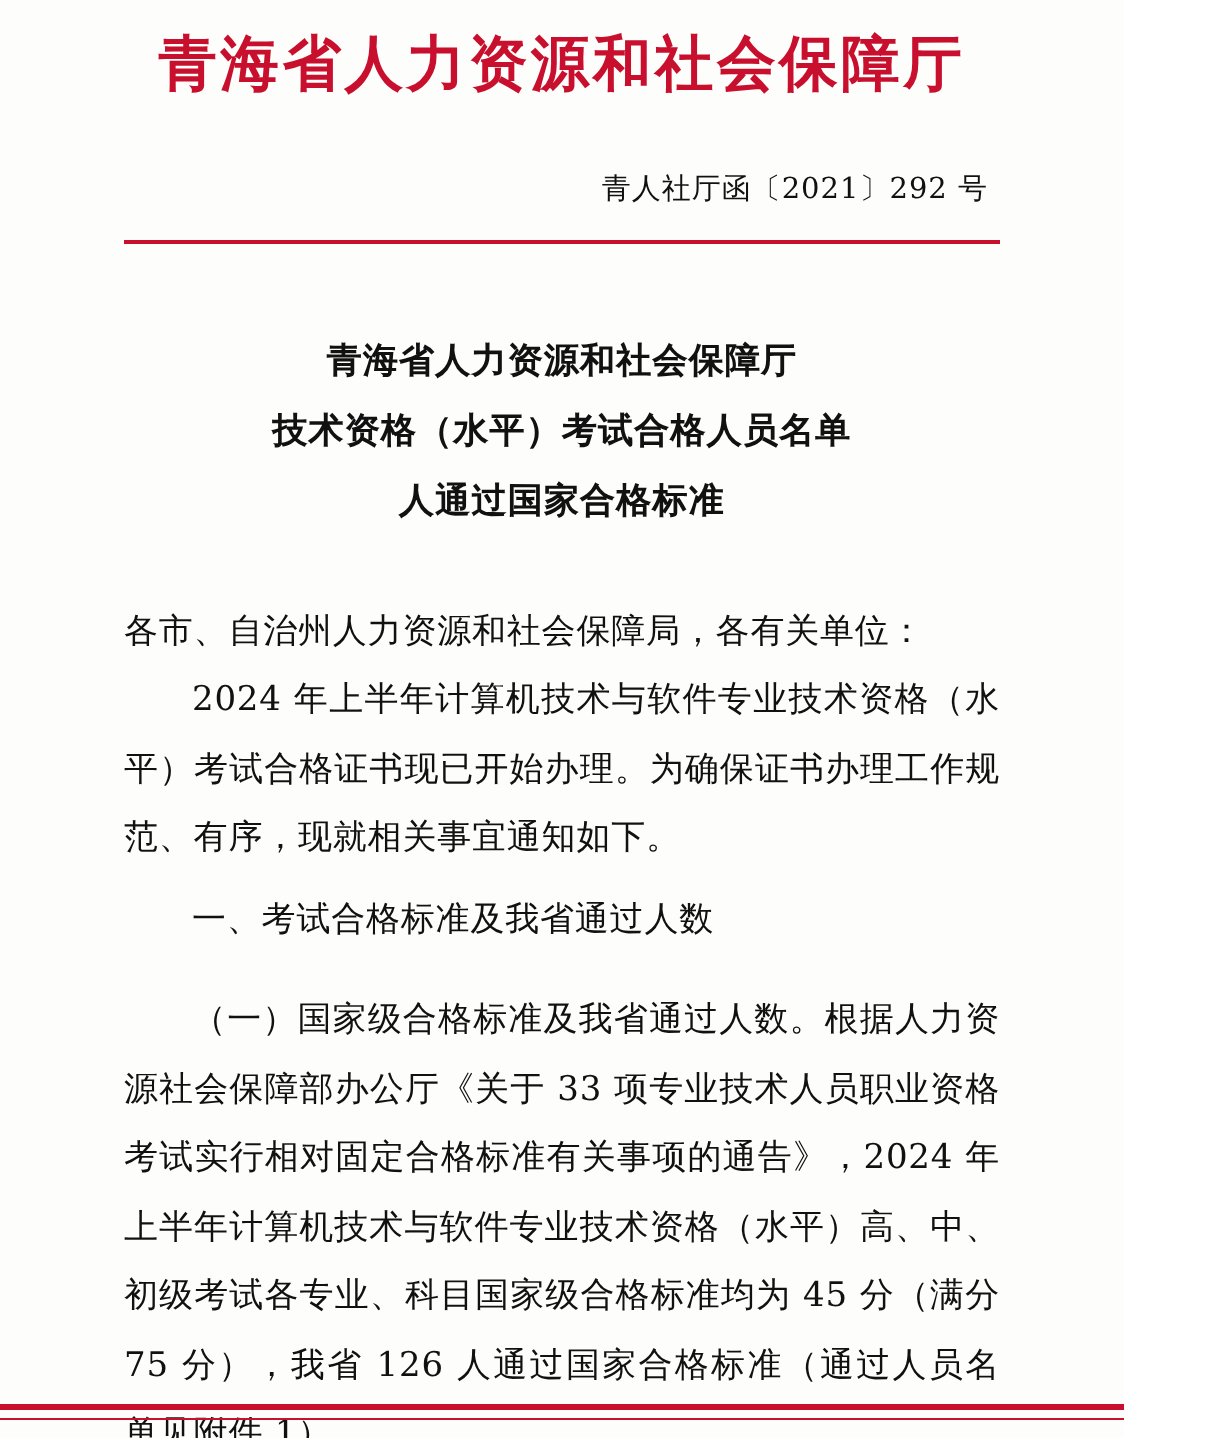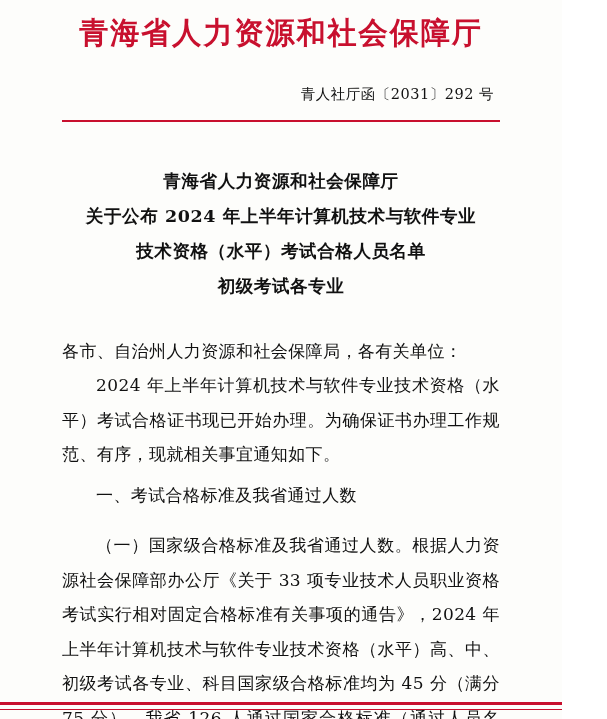--- a/index.html
+++ b/index.html
@@ -109,30 +109,29 @@
 </head>
 <body>
 
 <div class="page">
 
   <div class="letterhead">
     <div class="letterhead-title">青海省人力资源和社会保障厅</div>
   </div>
 
   <div class="doc-number-row">
-    <span class="doc-number">青人社厅函〔2031〕292 号</span>
+    <span class="doc-number">青人社厅函〔2021〕292 号</span>
   </div>
 
   <div class="red-rule"></div>
 
   <div class="title-block">
     <div class="title-line">青海省人力资源和社会保障厅</div>
-    <div class="title-line">关于公布 2024 年上半年计算机技术与软件专业</div>
     <div class="title-line">技术资格（水平）考试合格人员名单</div>
-    <div class="title-line">初级考试各专业</div>
+    <div class="title-line">人通过国家合格标准</div>
   </div>
 
   <div class="body-block">
     <p class="para salutation">各市、自治州人力资源和社会保障局，各有关单位：</p>
     <p class="para indent">2024 年上半年计算机技术与软件专业技术资格（水平）考试合格证书现已开始办理。为确保证书办理工作规范、有序，现就相关事宜通知如下。</p>
     <p class="para heading">一、考试合格标准及我省通过人数</p>
     <p class="para indent spaced">（一）国家级合格标准及我省通过人数。根据人力资源社会保障部办公厅《关于 33 项专业技术人员职业资格考试实行相对固定合格标准有关事项的通告》，2024 年上半年计算机技术与软件专业技术资格（水平）高、中、初级考试各专业、科目国家级合格标准均为 45 分（满分 75 分），我省 126 人通过国家合格标准（通过人员名单见附件 1）。</p>
   </div>
 
   <div class="bottom-rule"></div>

